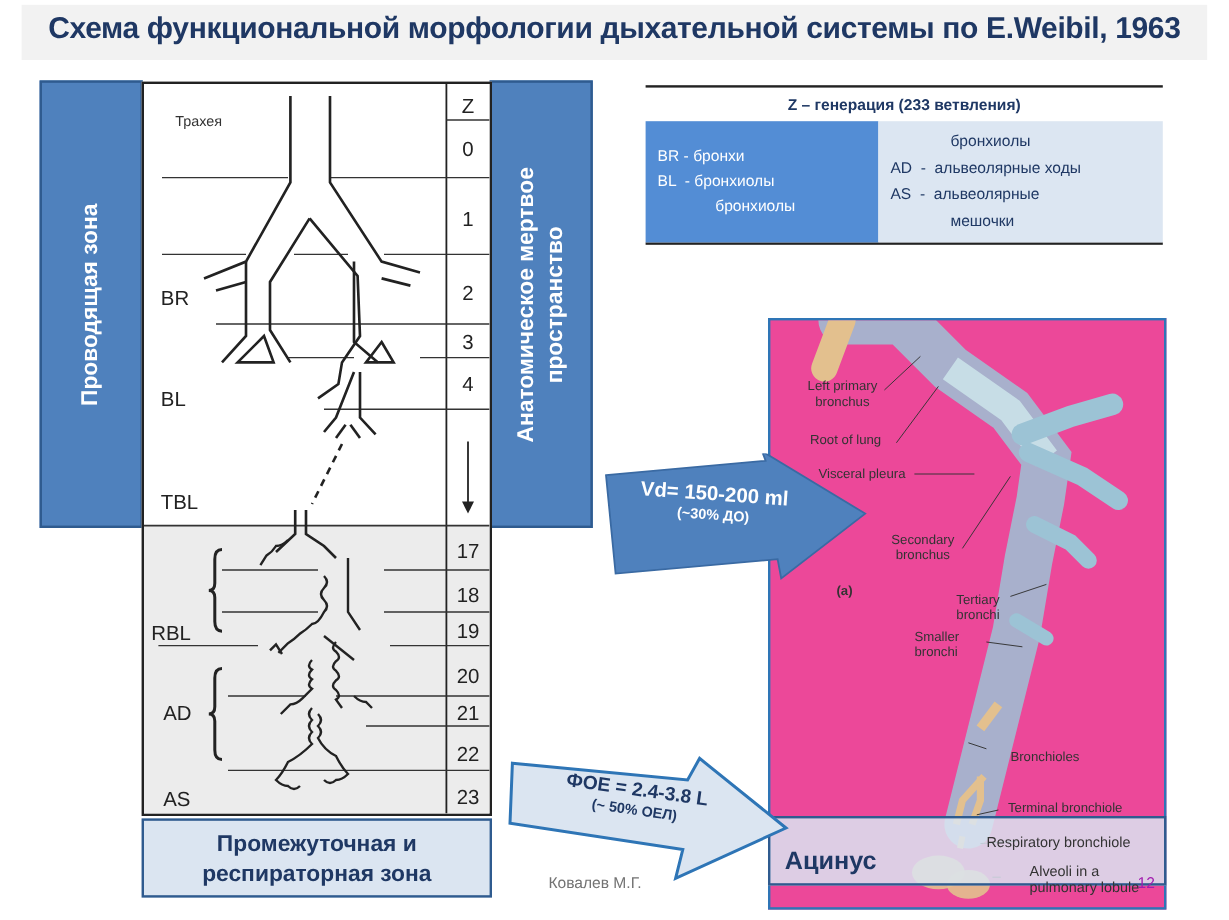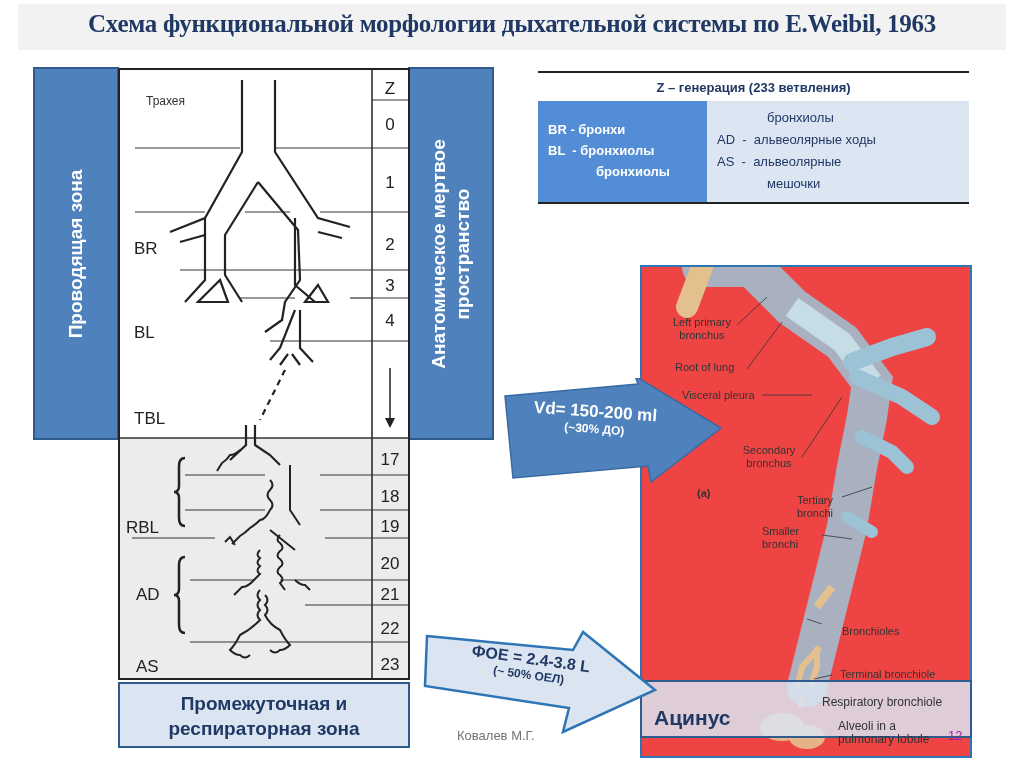--- a/index.html
+++ b/index.html
@@ -1,34 +1,34 @@
 <!DOCTYPE html>
 <html><head>
 <meta charset="utf-8">
 <style>
   html,body{margin:0;padding:0;}
   body{width:1024px;height:767px;position:relative;background:#ffffff;overflow:hidden;font-family:"Liberation Sans",sans-serif;}
   .title-bar{position:absolute;left:18px;top:4px;width:988px;height:46px;background:#f2f2f2;}
-  .title{position:absolute;left:0;top:6px;width:100%;text-align:center;font-family:Liberation Serif, serif;font-weight:bold;font-size:25px;color:#1f3864;letter-spacing:-0.3px;}
+  .title{position:absolute;left:0;top:6px;width:100%;text-align:center;font-family:Liberation Sans, sans-serif;font-weight:bold;font-size:25px;color:#1f3864;letter-spacing:-0.3px;}
   .vbox{position:absolute;background:#4f81bd;border:2px solid #2f5b8f;box-sizing:border-box;}
   .vtext{position:absolute;left:50%;top:50%;transform:translate(-50%,-50%) rotate(-90deg);white-space:nowrap;color:#ffffff;font-weight:bold;font-size:19px;text-align:center;line-height:24px;}
   #left-zone{left:33px;top:67px;width:86px;height:373px;}
   #right-zone{left:408px;top:67px;width:86px;height:373px;}
   .diagram{position:absolute;left:118px;top:68px;width:292px;height:612px;background:#f4f4f4;border:2px solid #222;box-sizing:border-box;}
   .diagram svg{position:absolute;left:0;top:0;}
   .bottom-box{position:absolute;left:118px;top:682px;width:292px;height:66px;background:#dbe5f1;border:2px solid #2f5b8f;box-sizing:border-box;text-align:center;color:#1f3864;font-weight:bold;font-size:19px;line-height:25px;padding-top:7px;}
   .legend{position:absolute;left:538px;top:71px;width:431px;}
   .legend .topline{border-top:2px solid #222;}
   .legend .head{text-align:center;font-weight:bold;font-size:13px;color:#1f3864;padding:7px 0 6px 0;}
   .legend .cols{display:flex;border-bottom:2px solid #222;}
-  .legend .c1{background:#538dd5;width:169px;color:#ffffff;font-size:13px;padding:18px 0 20px 10px;box-sizing:border-box;line-height:21px;font-weight:bold;}
+  .legend .c1{background:#538dd5;width:194px;color:#ffffff;font-size:13px;padding:18px 0 20px 10px;box-sizing:border-box;line-height:21px;}
   .legend .c2{background:#dce6f2;flex:1;color:#1f3864;font-size:13px;padding:6px 0 6px 10px;box-sizing:border-box;line-height:22px;}
   .indent{padding-left:48px;}
   .indent2{padding-left:50px;}
-  .photo{position:absolute;left:640px;top:265px;width:332px;height:493px;background:#ef4444;border:2px solid #2e75b6;box-sizing:border-box;}
+  .photo{position:absolute;left:640px;top:265px;width:332px;height:493px;background:#ec4899;border:2px solid #2e75b6;box-sizing:border-box;}
   .acinus{position:absolute;left:640px;top:680px;width:332px;height:58px;background:rgba(219,229,241,0.85);border:2px solid #2f5b8f;box-sizing:border-box;}
   .acinus-label{position:absolute;left:12px;top:24px;font-weight:bold;font-size:21px;color:#1f3864;}
   .lbl{position:absolute;font-size:11px;color:#333;white-space:nowrap;line-height:13px;}
   .arrow{position:absolute;}
   .arrow-text{position:absolute;font-weight:bold;text-align:center;white-space:nowrap;}
   .footer-author{position:absolute;left:457px;top:728px;font-size:13px;color:#737373;}
   .page-num{position:absolute;left:948px;top:728px;font-size:13px;color:#a21caf;}
   .ztext{font-family:"Liberation Sans",sans-serif;font-size:17px;fill:#222;}
   .ltext{font-family:"Liberation Sans",sans-serif;font-size:17px;fill:#222;}
 </style>
@@ -232,21 +232,21 @@
       <div>Smaller</div>
       <div>bronchi</div>
     </div>
   <div class="lbl" style="left:200px;top:358px">Bronchioles</div>
   <div class="lbl" style="left:198px;top:401px">Terminal bronchiole</div>
 </div>
 
 <div class="acinus">
   <div class="acinus-label">Ацинус</div>
   <div class="lbl" style="left:180px;top:14px;font-size:12px">Respiratory bronchiole</div>
-  <div class="lbl" style="left:196px;top:38px;font-size:12px">
+  <div class="lbl" style="left:216px;top:38px;font-size:12px">
       <div>Alveoli in a</div>
       <div>pulmonary lobule</div>
     </div>
 </div>
 
 <svg class="arrow" style="left:503px;top:378px" width="222" height="108" viewBox="0 0 222 108">
   <polygon points="2,18 135,6 132,-2 218,50 148,104 145,88 10,100" fill="#4f81bd" stroke="#3a6aa3" stroke-width="1.5"></polygon>
 </svg>
 <div class="arrow-text" style="left:520px;top:402px;width:150px;color:#fff;font-size:17px;transform:rotate(4deg)">
   <div>Vd= 150-200 ml</div>

